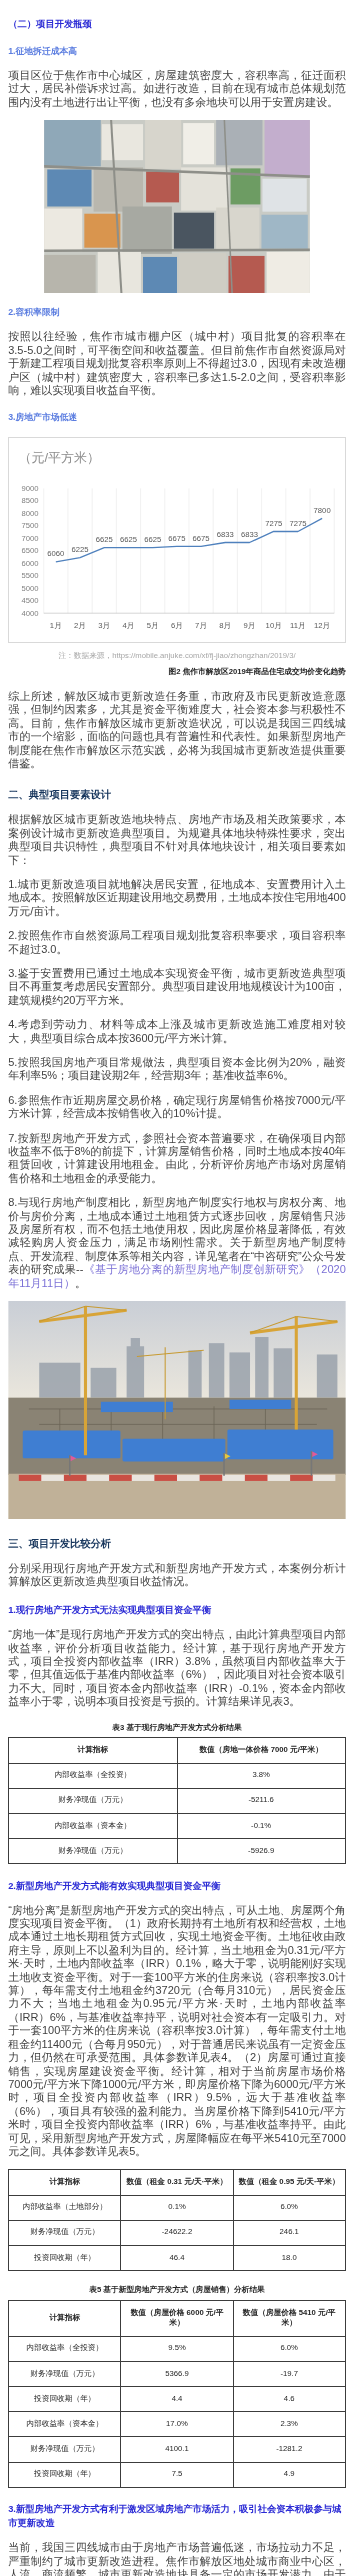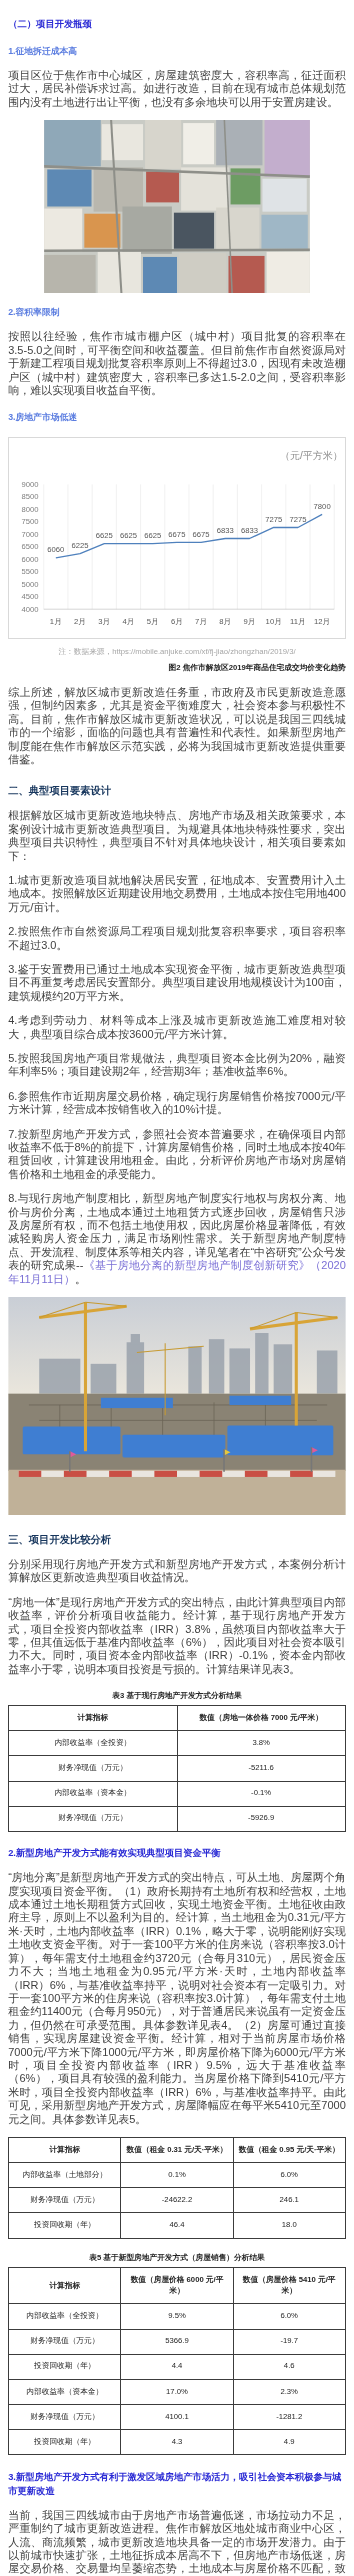--- a/index.html
+++ b/index.html
@@ -5,21 +5,21 @@
   html,body{margin:0;padding:0;background:#ffffff;}
   body{width:354px;font-family:"Liberation Sans","DejaVu Sans",sans-serif;color:#3f3f3f;}
   .page{width:354px;box-sizing:border-box;padding:3.1px 8.2px 31px 8.2px;}
   p.body-text{font-size:11px;line-height:13.4px;text-align:justify;margin:11px 0;color:#3f3f3f;}
   .h-major{color:#17365d;font-size:10.3px;font-weight:bold;margin:17.5px 0 8.2px 0;line-height:14.4px;}
   .h-blue{color:#2b2bd5;font-size:9.3px;font-weight:bold;margin:14.4px 0 5.2px 0;line-height:14px;}
   .h-light{color:#5b7de0;font-size:8.8px;font-weight:bold;margin:13.4px 0 4.1px 0;line-height:13px;}
   .figure-wrap{text-align:center;margin:10.3px 0;}
   .figure-wrap.narrow svg{display:block;margin:0 auto;}
   .chart-box{border:0.5px solid #d9d9d9;padding:9.3px 2.1px 2.1px 2.1px;margin:13.4px 0 4.1px 0;}
-  .chart-unit{color:#8c8c8c;font-size:10px;margin:1px 0 3.1px 7.2px;text-align:right;}
+  .chart-unit{color:#8c8c8c;font-size:13px;margin:1px 0 3.1px 7.2px;text-align:left;}
   .chart-note{color:#a6a6a6;font-size:7.7px;text-align:center;margin:7.2px 0 2.1px 0;line-height:11.3px;}
   .figure-caption{color:#262626;font-size:7.7px;font-weight:bold;text-align:right;margin:5.2px 0 12.4px 0;line-height:11.3px;}
   .table-caption{color:#262626;font-size:7.7px;font-weight:bold;text-align:center;margin:13.4px 0 4.1px 0;line-height:11.3px;}
   table.data-table{width:100%;border-collapse:collapse;margin:4.1px 0 11.3px 0;table-layout:fixed;padding-left:33px;}
   table.data-table th,table.data-table td{border:0.5px solid #3c3c3c;text-align:center;vertical-align:middle;
     font-size:7.7px;color:#262626;padding:6.7px 3.1px;line-height:10.8px;}
   table.data-table th{font-weight:bold;}
   .inline-link{color:#7a6fd6;cursor:pointer;}
   svg{display:block;}
 </style>
@@ -217,20 +217,21 @@
           <rect x="418" y="296" width="3" height="44" fill="#777"></rect>
         <polygon points="590,292 602,298 590,304" fill="#e05a9a"></polygon>
           <rect x="588" y="292" width="3" height="48" fill="#777"></rect>
       </g>
     </svg>
   </div>
 
   <h2 class="h-major">三、项目开发比较分析</h2>
   <p class="body-text">分别采用现行房地产开发方式和新型房地产开发方式，本案例分析计算解放区更新改造典型项目收益情况。</p>
 
+  <h3 class="h-blue">1.现行房地产开发方式无法实现典型项目资金平衡</h3>
   <p class="body-text">“房地一体”是现行房地产开发方式的突出特点，由此计算典型项目内部收益率，评价分析项目收益能力。经计算，基于现行房地产开发方式，项目全投资内部收益率（IRR）3.8%，虽然项目内部收益率大于零，但其值远低于基准内部收益率（6%），因此项目对社会资本吸引力不大。同时，项目资本金内部收益率（IRR）-0.1%，资本金内部收益率小于零，说明本项目投资是亏损的。计算结果详见表3。</p>
 
   <div class="table-caption">表3 基于现行房地产开发方式分析结果</div>
   <table class="data-table" data-table="sections.comparison.table3">
       <thead>
         <tr>
           <th>计算指标</th>
           <th>数值（房地一体价格 7000 元/平米）</th>
         </tr>
       </thead>
@@ -314,21 +315,21 @@
           <td>17.0%</td>
           <td>2.3%</td>
         </tr>
         <tr>
           <td>财务净现值（万元）</td>
           <td>4100.1</td>
           <td>-1281.2</td>
         </tr>
         <tr>
           <td>投资回收期（年）</td>
-          <td>4.3</td>
+          <td>7.5</td>
           <td>4.9</td>
         </tr>
       </tbody>
     </table>
 
   <h3 class="h-blue">3.新型房地产开发方式有利于激发区域房地产市场活力，吸引社会资本积极参与城市更新改造</h3>
   <p class="body-text">当前，我国三四线城市由于房地产市场普遍低迷，市场拉动力不足，严重制约了城市更新改造进程。焦作市解放区地处城市商业中心区，人流、商流频繁，城市更新改造地块具备一定的市场开发潜力。由于以前城市快速扩张，土地征拆成本居高不下，但房地产市场低迷，房屋交易价格、交易量均呈萎缩态势，土地成本与房屋价格不匹配，致使城市更新改造难以为继，积重难返。新型房地产制度以“房住不炒”为原则，以“房地分离”为核心，明晰政府与社会资本责权利，一方面通过降低住房消费端资金压力，满足市场刚性需求，刺激房屋消费；另一方面，通过房地分离，政府确保土地征拆的社会公益性，并获得土地增值长期收益，社会资本积极开展房屋市场化开发，获得房屋建设经营收益，提高项目创收能力，增强项目对社会资本的吸引力。</p>
 
   <div class="figure-wrap">
     <svg width="338" height="183" viewBox="0 0 656 356" aria-hidden="true">

